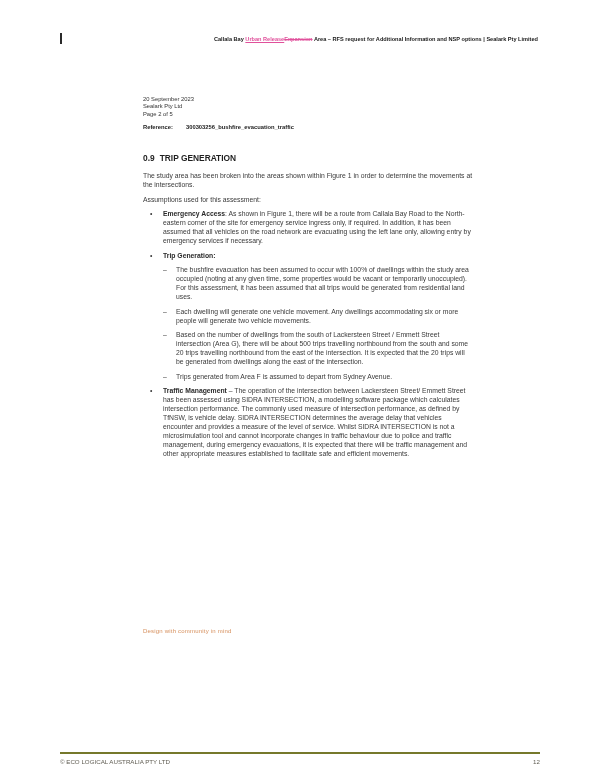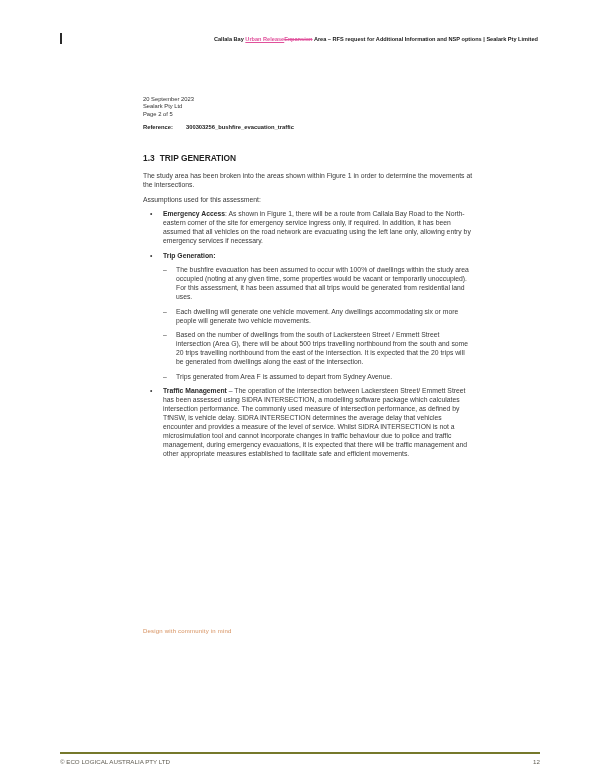--- a/index.html
+++ b/index.html
@@ -80,21 +80,21 @@
     <div>Sealark Pty Ltd</div>
     <div>Page 2 of 5</div>
   </div>
 
   <div class="reference">
     <span class="ref-label">Reference:</span><span>300303256_bushfire_evacuation_traffic</span>
   </div>
 
   <div class="content">
 
-    <h1><span class="h-num">1.3</span><span>TRIP GENERATION</span></h1>
+    <h1><span class="h-num">0.9</span><span>TRIP GENERATION</span></h1>
 
     <p>The study area has been broken into the areas shown within Figure 1 in order to determine the movements at the intersections.</p>
 
     <p>Assumptions used for this assessment:</p>
 
     <div class="bullet-row">
       <span class="b-marker">•</span>
       <span class="b-text"><span class="bold">Emergency Access</span><span>: As shown in Figure 1, there will be a route from Callala Bay Road to the North-eastern corner of the site for emergency service ingress only, if required. In addition, it has been assumed that all vehicles on the road network are evacuating using the left lane only, allowing entry by emergency services if necessary.</span></span>
     </div>
 

